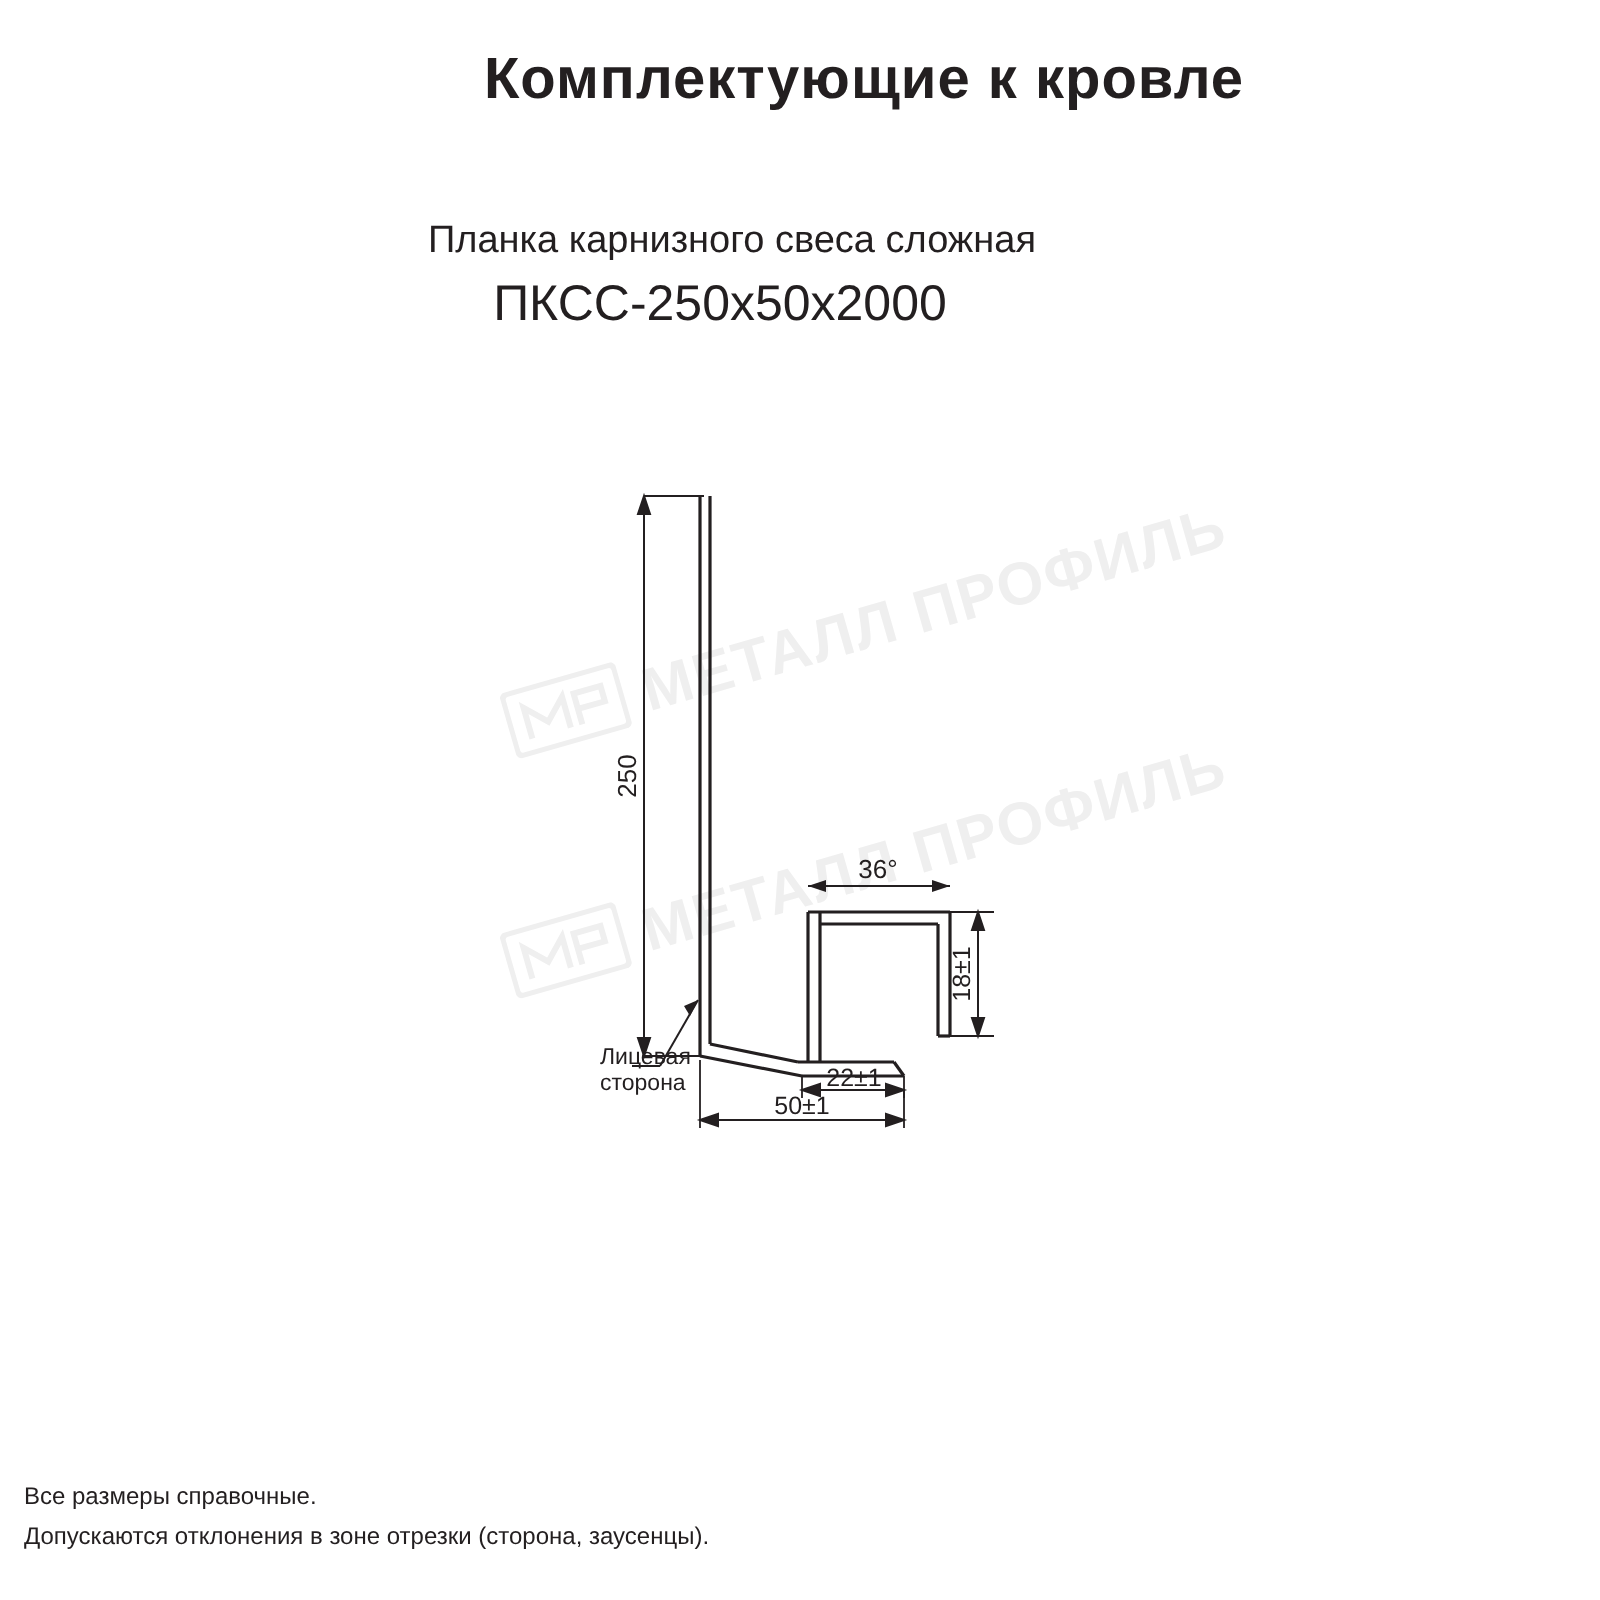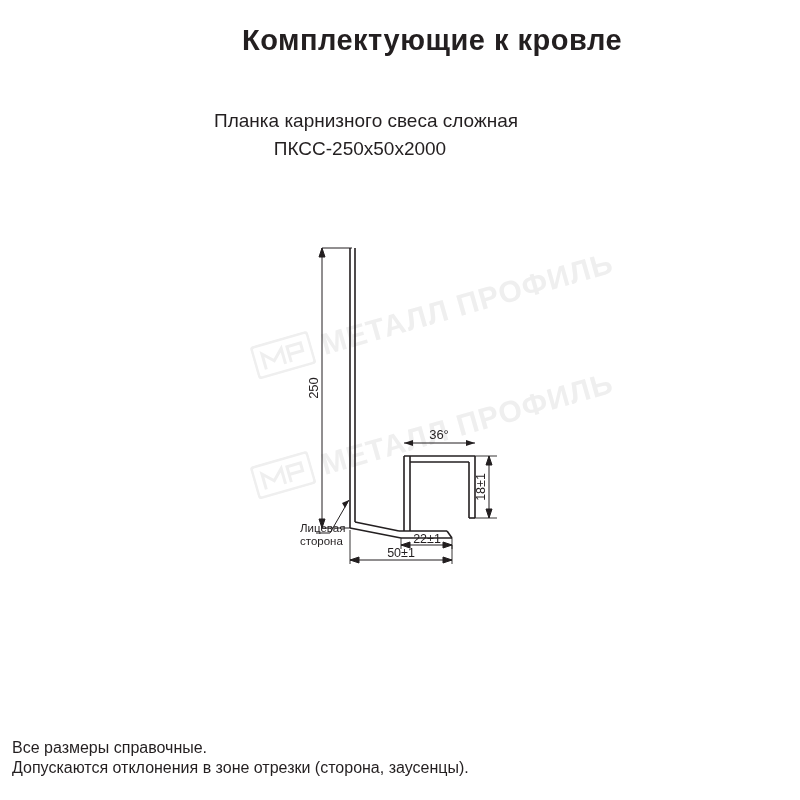--- a/index.html
+++ b/index.html
@@ -37,34 +37,34 @@
     width: 732px;
     text-align: center;
     font-size: 19px;
   }
   .subtitle2 {
     position: absolute;
     top: 138px;
     left: 0;
     width: 720px;
     text-align: center;
-    font-size: 19px;
+    font-size: 25px;
   }
   .drawing {
     position: absolute;
     left: 0;
     top: 200px;
     width: 800px;
     height: 400px;
   }
   .footer {
     position: absolute;
     left: 12px;
     bottom: 22px;
-    font-size: 16px;
+    font-size: 12px;
     line-height: 20px;
   }
   .footer div { white-space: nowrap; }
 
   .wm {
     position: absolute;
     color: #efefef;
     font-weight: bold;
     font-size: 30px;
     letter-spacing: 1px;

